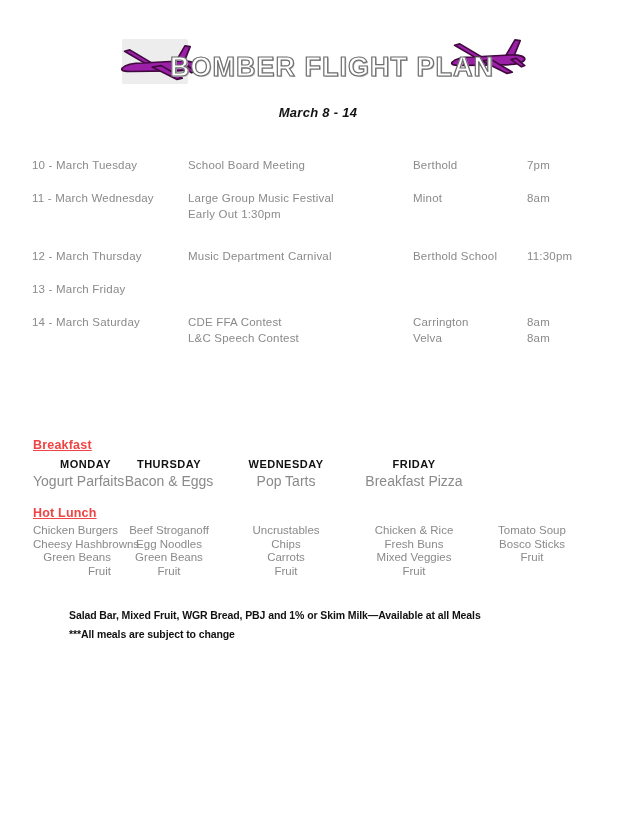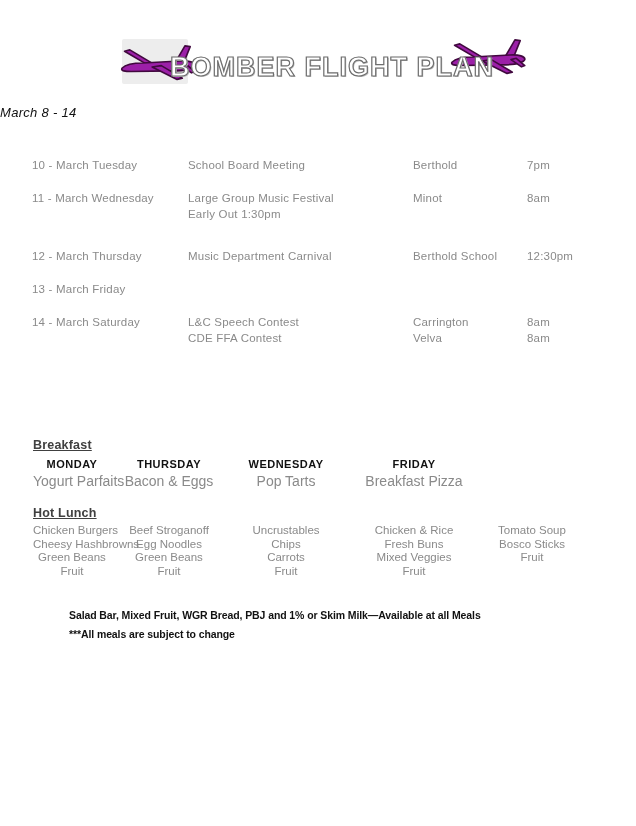--- a/index.html
+++ b/index.html
@@ -16,40 +16,40 @@
   .title{
     position:absolute;left:170px;top:52px;width:320px;margin:0;
     text-align:center;font-size:27px;font-weight:700;letter-spacing:1px;
     color:#6e6e6e;
     -webkit-text-fill-color:#ffffff;
     -webkit-text-stroke:1.2px #6e6e6e;
     text-shadow:1px 1px 0 #bdbdbd;
     white-space:nowrap;
   }
   .subtitle{
-    position:absolute;left:0;top:105px;width:636px;
-    font-size:13px;font-weight:400;font-style:italic;color:#111;
+    position:absolute;left:0;top:105px;width:636px;text-align:center;
+    font-size:13px;font-weight:700;font-style:italic;color:#111;
     letter-spacing:0.3px;
   }
   
   .schedule{position:absolute;left:32px;top:157px;right:16px;color:#8a8a8a;font-size:11.5px;letter-spacing:0.2px;}
   .srow{display:grid;grid-template-columns:156px 225px 114px 1fr;margin-bottom:17px;}
   .srow.gap-lg{margin-bottom:26px;}
   .srow div{line-height:16px;white-space:nowrap;}
   .c-date.indent{padding-left:4px;}
   
   .menu{position:absolute;left:33px;top:437px;right:20px;}
   .section-title{
-    font-size:12.5px;font-weight:700;color:#404040;text-decoration:underline;
+    font-size:12.5px;font-weight:700;color:#ef4444;text-decoration:underline;
     line-height:16px;letter-spacing:0.2px;
   }
   .section-title.lunch{margin-top:16px;}
   .mgrid{display:grid;grid-template-columns:78px 116px 118px 138px 98px;}
   .mgrid .cell{text-align:center;white-space:nowrap;line-height:16px;}
-  .mgrid .cell:first-child{text-align:center;}
+  .mgrid .cell:first-child{text-align:right;}
   .days{margin-top:3px;font-size:11px;font-weight:700;color:#111;letter-spacing:0.5px;}
   .bitems{margin-top:1px;font-size:14px;color:#8a8a8a;}
   .lunch-grid{margin-top:3px;font-size:11.5px;color:#8a8a8a;}
   .lunch-grid .cell div{line-height:13.5px;white-space:nowrap;}
   
   .notes{position:absolute;left:36px;top:609px;color:#111;font-weight:700;font-size:10.5px;letter-spacing:-0.1px;}
   .notes div{line-height:12px;white-space:nowrap;margin-left:33px;}
   .note-disclaimer{margin-top:7px;}
 </style>
 </head>
@@ -116,36 +116,36 @@
 
     <div class="srow">
       <div class="c-date">12 - March Thursday</div>
       <div class="c-events">
         <div>Music Department Carnival</div>
       </div>
       <div class="c-loc">
         <div>Berthold School</div>
       </div>
       <div class="c-time">
-        <div>12:30pm</div>
+        <div>11:30pm</div>
       </div>
     </div>
 
     <div class="srow">
       <div class="c-date">13 - March Friday</div>
       <div class="c-events"></div>
       <div class="c-loc"></div>
       <div class="c-time"></div>
     </div>
 
     <div class="srow">
       <div class="c-date">14 - March Saturday</div>
       <div class="c-events">
+        <div>CDE FFA Contest</div>
         <div>L&amp;C Speech Contest</div>
-        <div>CDE FFA Contest</div>
       </div>
       <div class="c-loc">
         <div>Carrington</div>
         <div>Velva</div>
       </div>
       <div class="c-time">
         <div>8am</div>
         <div>8am</div>
       </div>
     </div>

